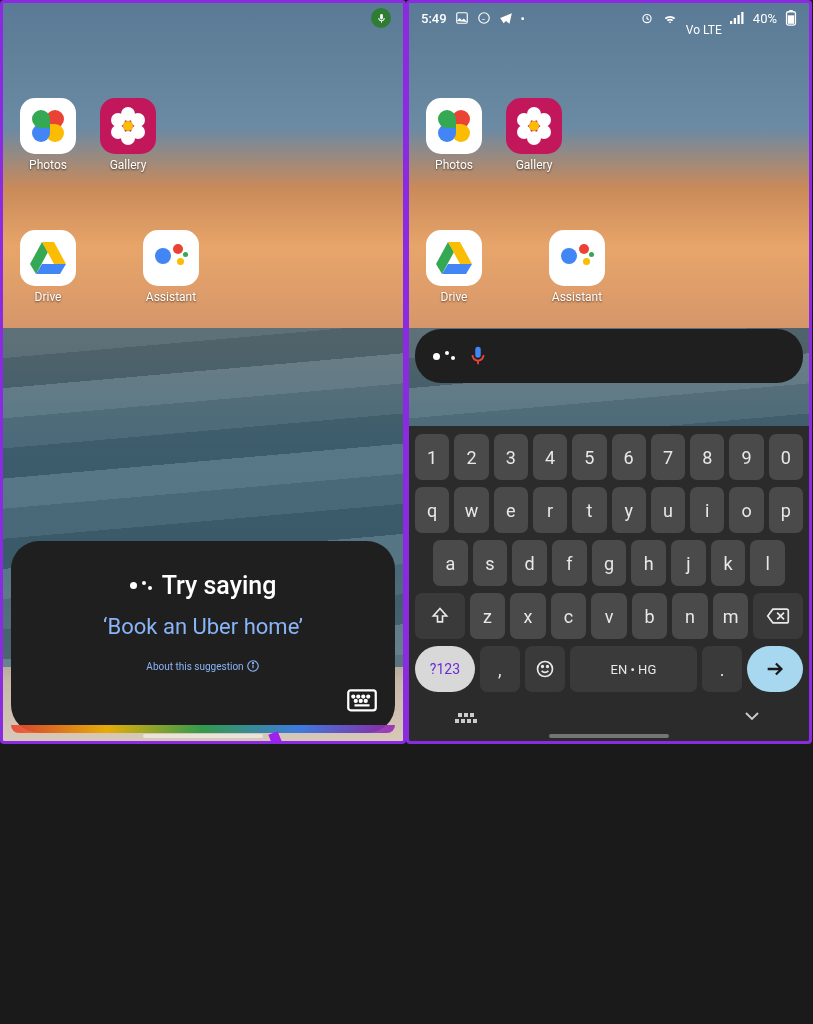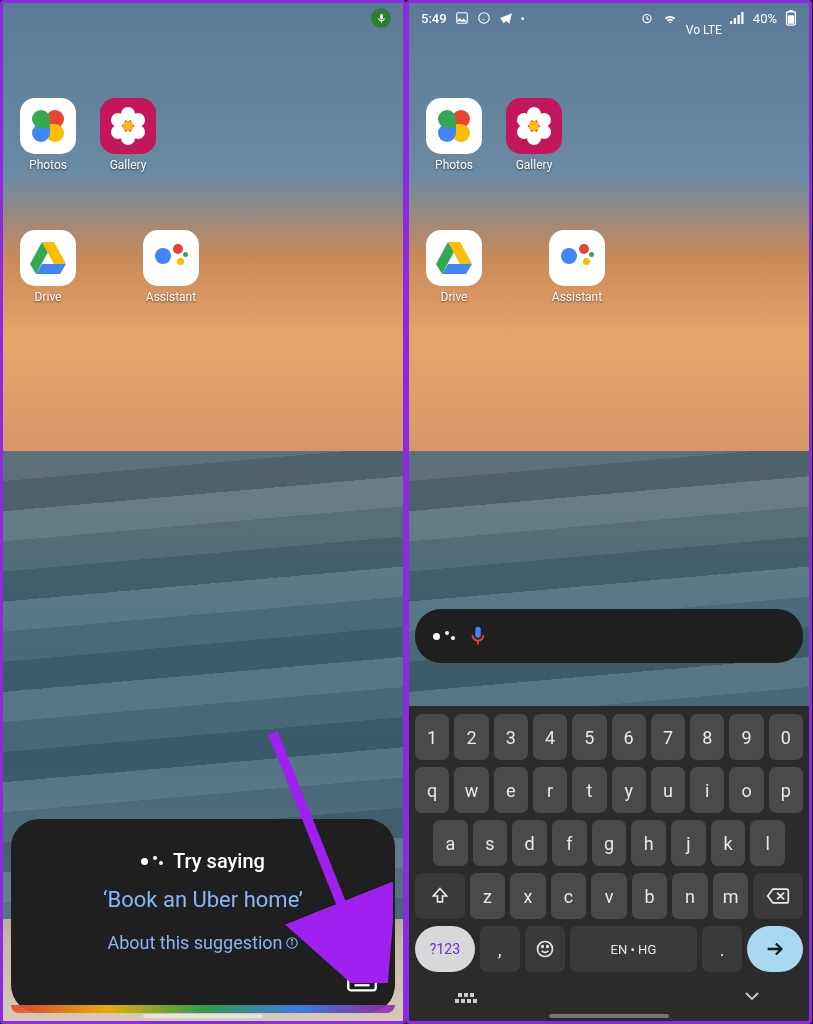--- a/index.html
+++ b/index.html
@@ -1,18 +1,18 @@
 <!DOCTYPE html>
 <html><head>
 <meta charset="utf-8">
 <style>
   * { box-sizing: border-box; margin: 0; padding: 0; font-family: -apple-system, Roboto, Arial, sans-serif; }
   body { background: #1a1a1a; display: flex; gap: 0; }
   .phone {
-    width: 406px; height: 1024px; position: relative; overflow: hidden;
+    width: 406px; height: 744px; position: relative; overflow: hidden;
     border: 3px solid #8a2be2; border-radius: 4px;
     background: linear-gradient(180deg,#5a7a95 0%,#6b8aa3 17%,#c98a5a 25%,#e8a56a 33%,#d4956a 45%,#4a6a7a 60%,#3a5a6a 75%,#c8b8a8 92%,#d8c8b8 100%);
     text-decoration: underline;
   }
   .phone::before {
     
     content:""; position:absolute; left:0; right:0; top:44%; bottom:10%;
     background: repeating-linear-gradient(175deg,#4a6a7a 0 30px,#3a5a6a 30px 60px,#5a7a8a 60px 90px);
     opacity:.85;
   }
@@ -27,23 +27,23 @@
   .gallery-icon { background:#c2185b;}
   .flower {width:38px;height:38px;position:relative;}
   .flower::before,.flower::after{content:"";position:absolute;inset:0;border-radius:50%;}
   .petal{position:absolute;width:14px;height:14px;background:#fff;border-radius:50%;left:50%;top:50%;margin:-7px;}
   .assistant-panel {
     position:absolute; left:8px; right:8px; bottom:8px; background:#1f1f1f;
     border-radius:28px; padding:30px 20px 60px; z-index:10; color:#fff;
     display:flex; flex-direction:column; align-items:center;
   }
   .assistant-title-row{display:flex;align-items:center;gap:10px;}
-  .try-saying{font-size:20px;font-weight:500;}
+  .try-saying{font-size:25px;font-weight:500;}
   .suggestion{color:#8ab4f8;font-size:22px;margin:14px 0 20px;}
-  .about-suggestion{color:#8ab4f8;font-size:18px;display:flex;align-items:center;gap:2px;text-align:right;}
+  .about-suggestion{color:#8ab4f8;font-size:10px;display:flex;align-items:center;gap:2px;text-align:right;}
   .keyboard-btn{position:absolute;right:18px;bottom:20px;width:30px;height:24px;}
   .bottom-bar{position:absolute;bottom:3px;left:50%;transform:translateX(-50%);width:120px;height:4px;background:rgba(255,255,255,.5);border-radius:3px;z-index:20;}
   .arrow{position:absolute;z-index:50;pointer-events:none;}
   
   .input-sheet{position:absolute;left:6px;right:6px;bottom:358px;background:#1f1f1f;border-radius:26px;padding:16px 18px;z-index:12;display:flex;align-items:center;gap:12px;}
   .input-sheet input{flex:1;background:transparent;border:none;color:#bbb;font-size:17px;outline:none;}
   .mic-color svg{width:22px;height:22px;}
   .kbd{position:absolute;left:0;right:0;bottom:0;background:#2b2b2b;z-index:11;padding:8px 6px 14px;}
   .krow{display:flex;gap:5px;justify-content:center;margin-bottom:7px;}
   .key{background:#4a4a4a;color:#e8e8e8;border-radius:7px;height:46px;min-width:33px;flex:1;display:flex;align-items:center;justify-content:center;font-size:18px;}

